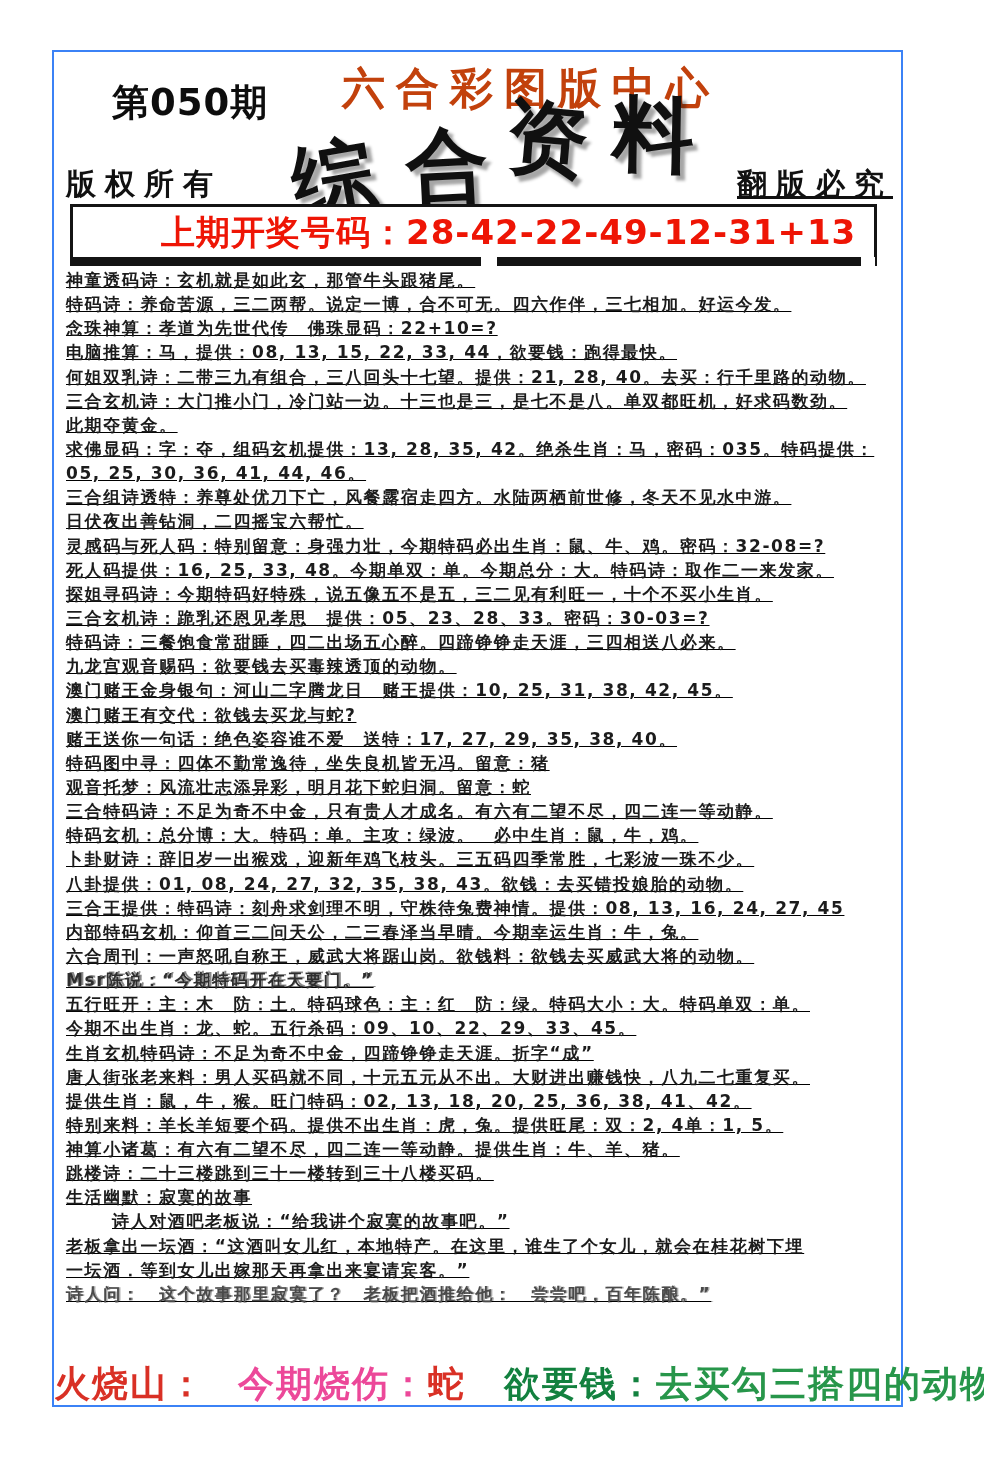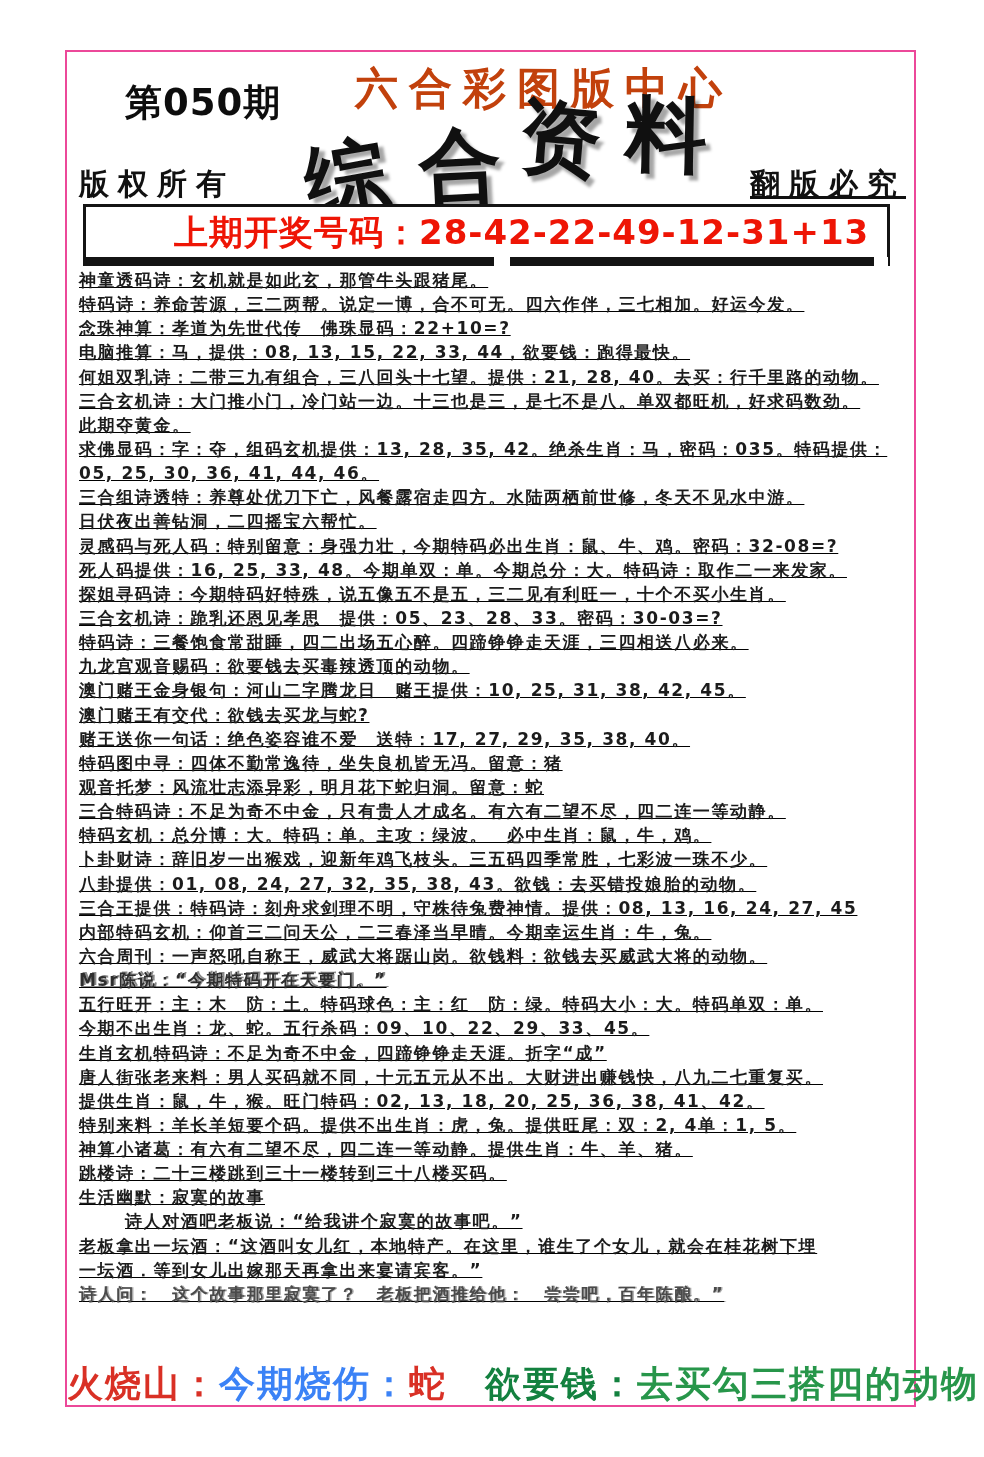--- a/index.html
+++ b/index.html
@@ -1,22 +1,22 @@
 <!DOCTYPE html>
 <html><head>
 <meta charset="utf-8">
 <style>
   html,body{margin:0;padding:0;}
   body{
     width:984px;height:1457px;position:relative;background:#ffffff;
     font-family:"DejaVu Sans", sans-serif;overflow:hidden;
   }
   .frame{
-    position:absolute;left:65px;top:50px;width:847px;height:1353px;
-    border:2px solid #ec4899;background:#ffffff;
+    position:absolute;left:52px;top:50px;width:847px;height:1353px;
+    border:2px solid #3b82f6;background:#ffffff;
   }
   .issue{
     position:absolute;left:58px;top:26px;
     font-size:37px;font-weight:bold;color:#0d0d0d;letter-spacing:1px;
   }
   .site-title{
     position:absolute;left:288px;top:8px;
     font-size:43px;font-weight:bold;color:#c2410c;letter-spacing:11px;white-space:nowrap;
   }
   .bigchar{
@@ -129,15 +129,15 @@
       <div class="line">特别来料：羊长羊短要个码。提供不出生肖：虎，兔。提供旺尾：双：2, 4单：1, 5。</div>
       <div class="line">神算小诸葛：有六有二望不尽，四二连一等动静。提供生肖：牛、羊、猪。</div>
       <div class="line">跳楼诗：二十三楼跳到三十一楼转到三十八楼买码。</div>
       <div class="line">生活幽默：寂寞的故事</div>
       <div class="line indent">诗人对酒吧老板说：“给我讲个寂寞的故事吧。”</div>
       <div class="line">老板拿出一坛酒：“这酒叫女儿红，本地特产。在这里，谁生了个女儿，就会在桂花树下埋</div>
       <div class="line">一坛酒．等到女儿出嫁那天再拿出来宴请宾客。”</div>
       <div class="line faded">诗人问：　这个故事那里寂寞了？　老板把酒推给他：　尝尝吧，百年陈酿。”</div>
     </div>
 
-  <div class="footer-banner" id="footer-banner"><span style="color: rgb(217, 48, 37);">火烧山：</span><span style="color: #3b82f6;">今期烧伤：</span><span style="color: rgb(217, 48, 37);">蛇</span><span style="color: rgb(19, 129, 63);">　欲要钱：</span><span style="color: rgb(39, 150, 74);">去买勾三搭四的动物</span></div>
+  <div class="footer-banner" id="footer-banner"><span style="color: rgb(217, 48, 37);">火烧山：</span><span style="color: #ec4899; margin-left: 32px;">今期烧伤：</span><span style="color: rgb(217, 48, 37);">蛇</span><span style="color: rgb(19, 129, 63);">　欲要钱：</span><span style="color: rgb(39, 150, 74);">去买勾三搭四的动物</span></div>
 
 </div>
 
 </body></html>

